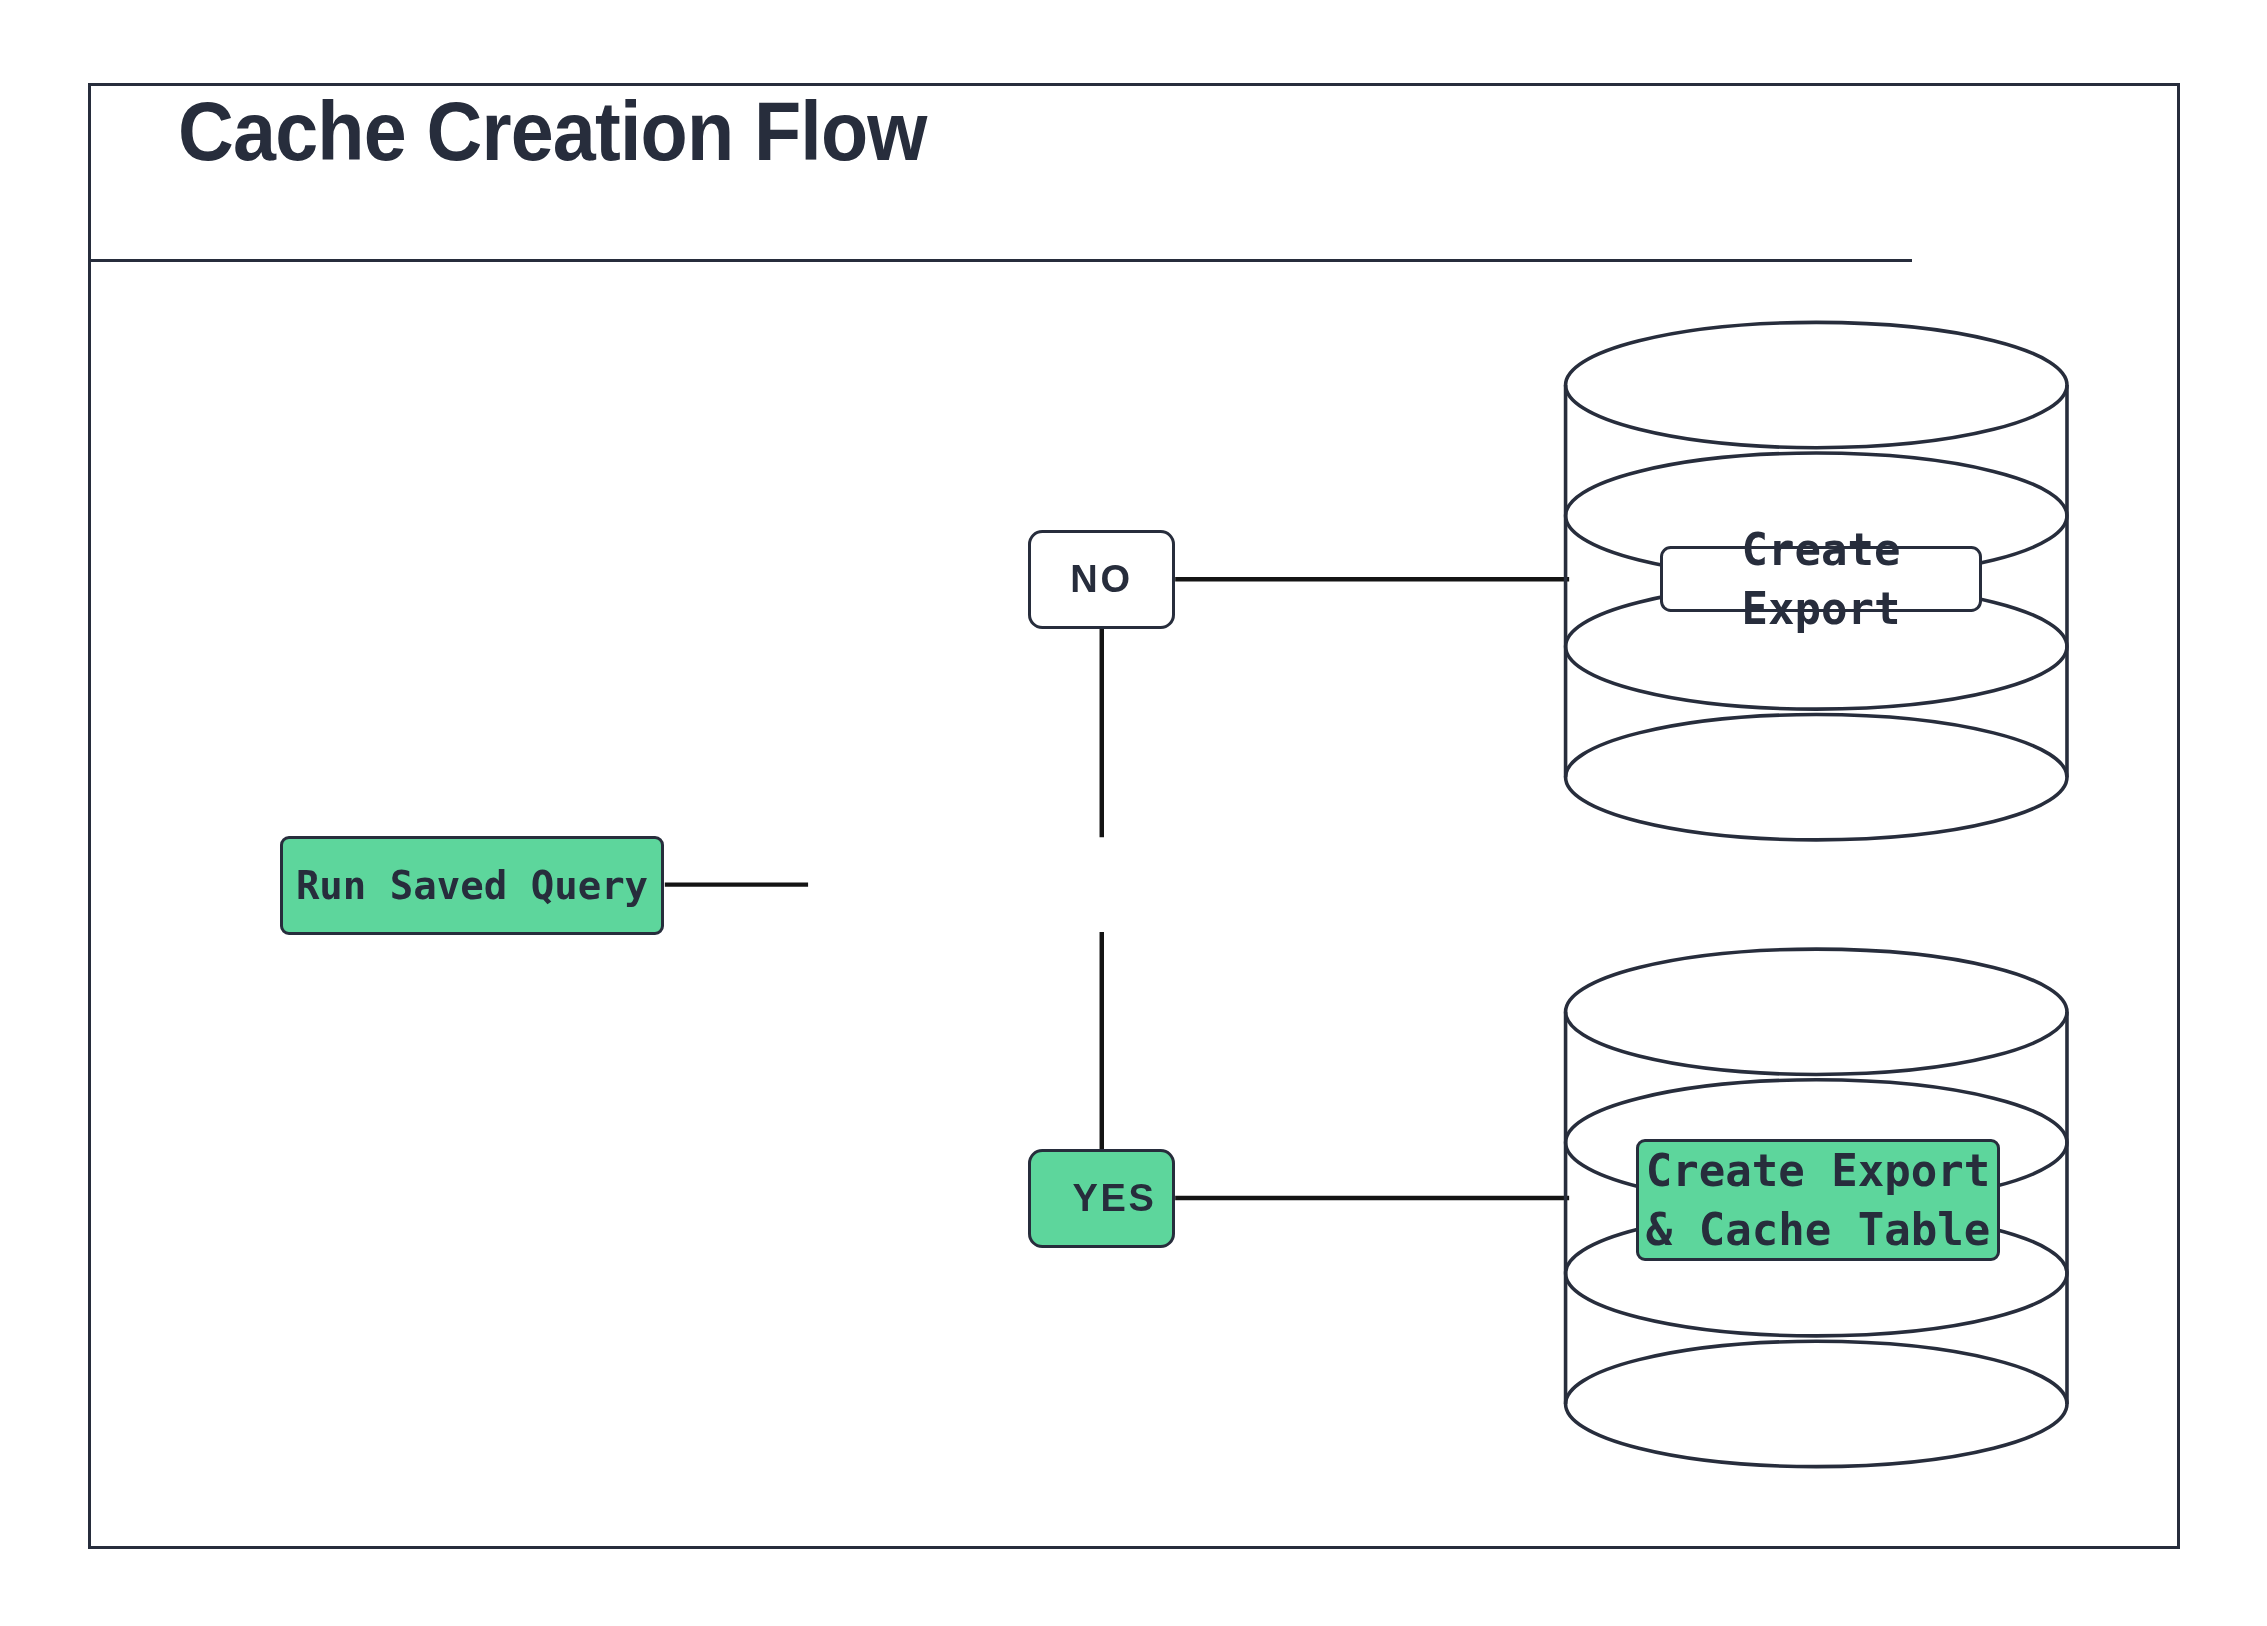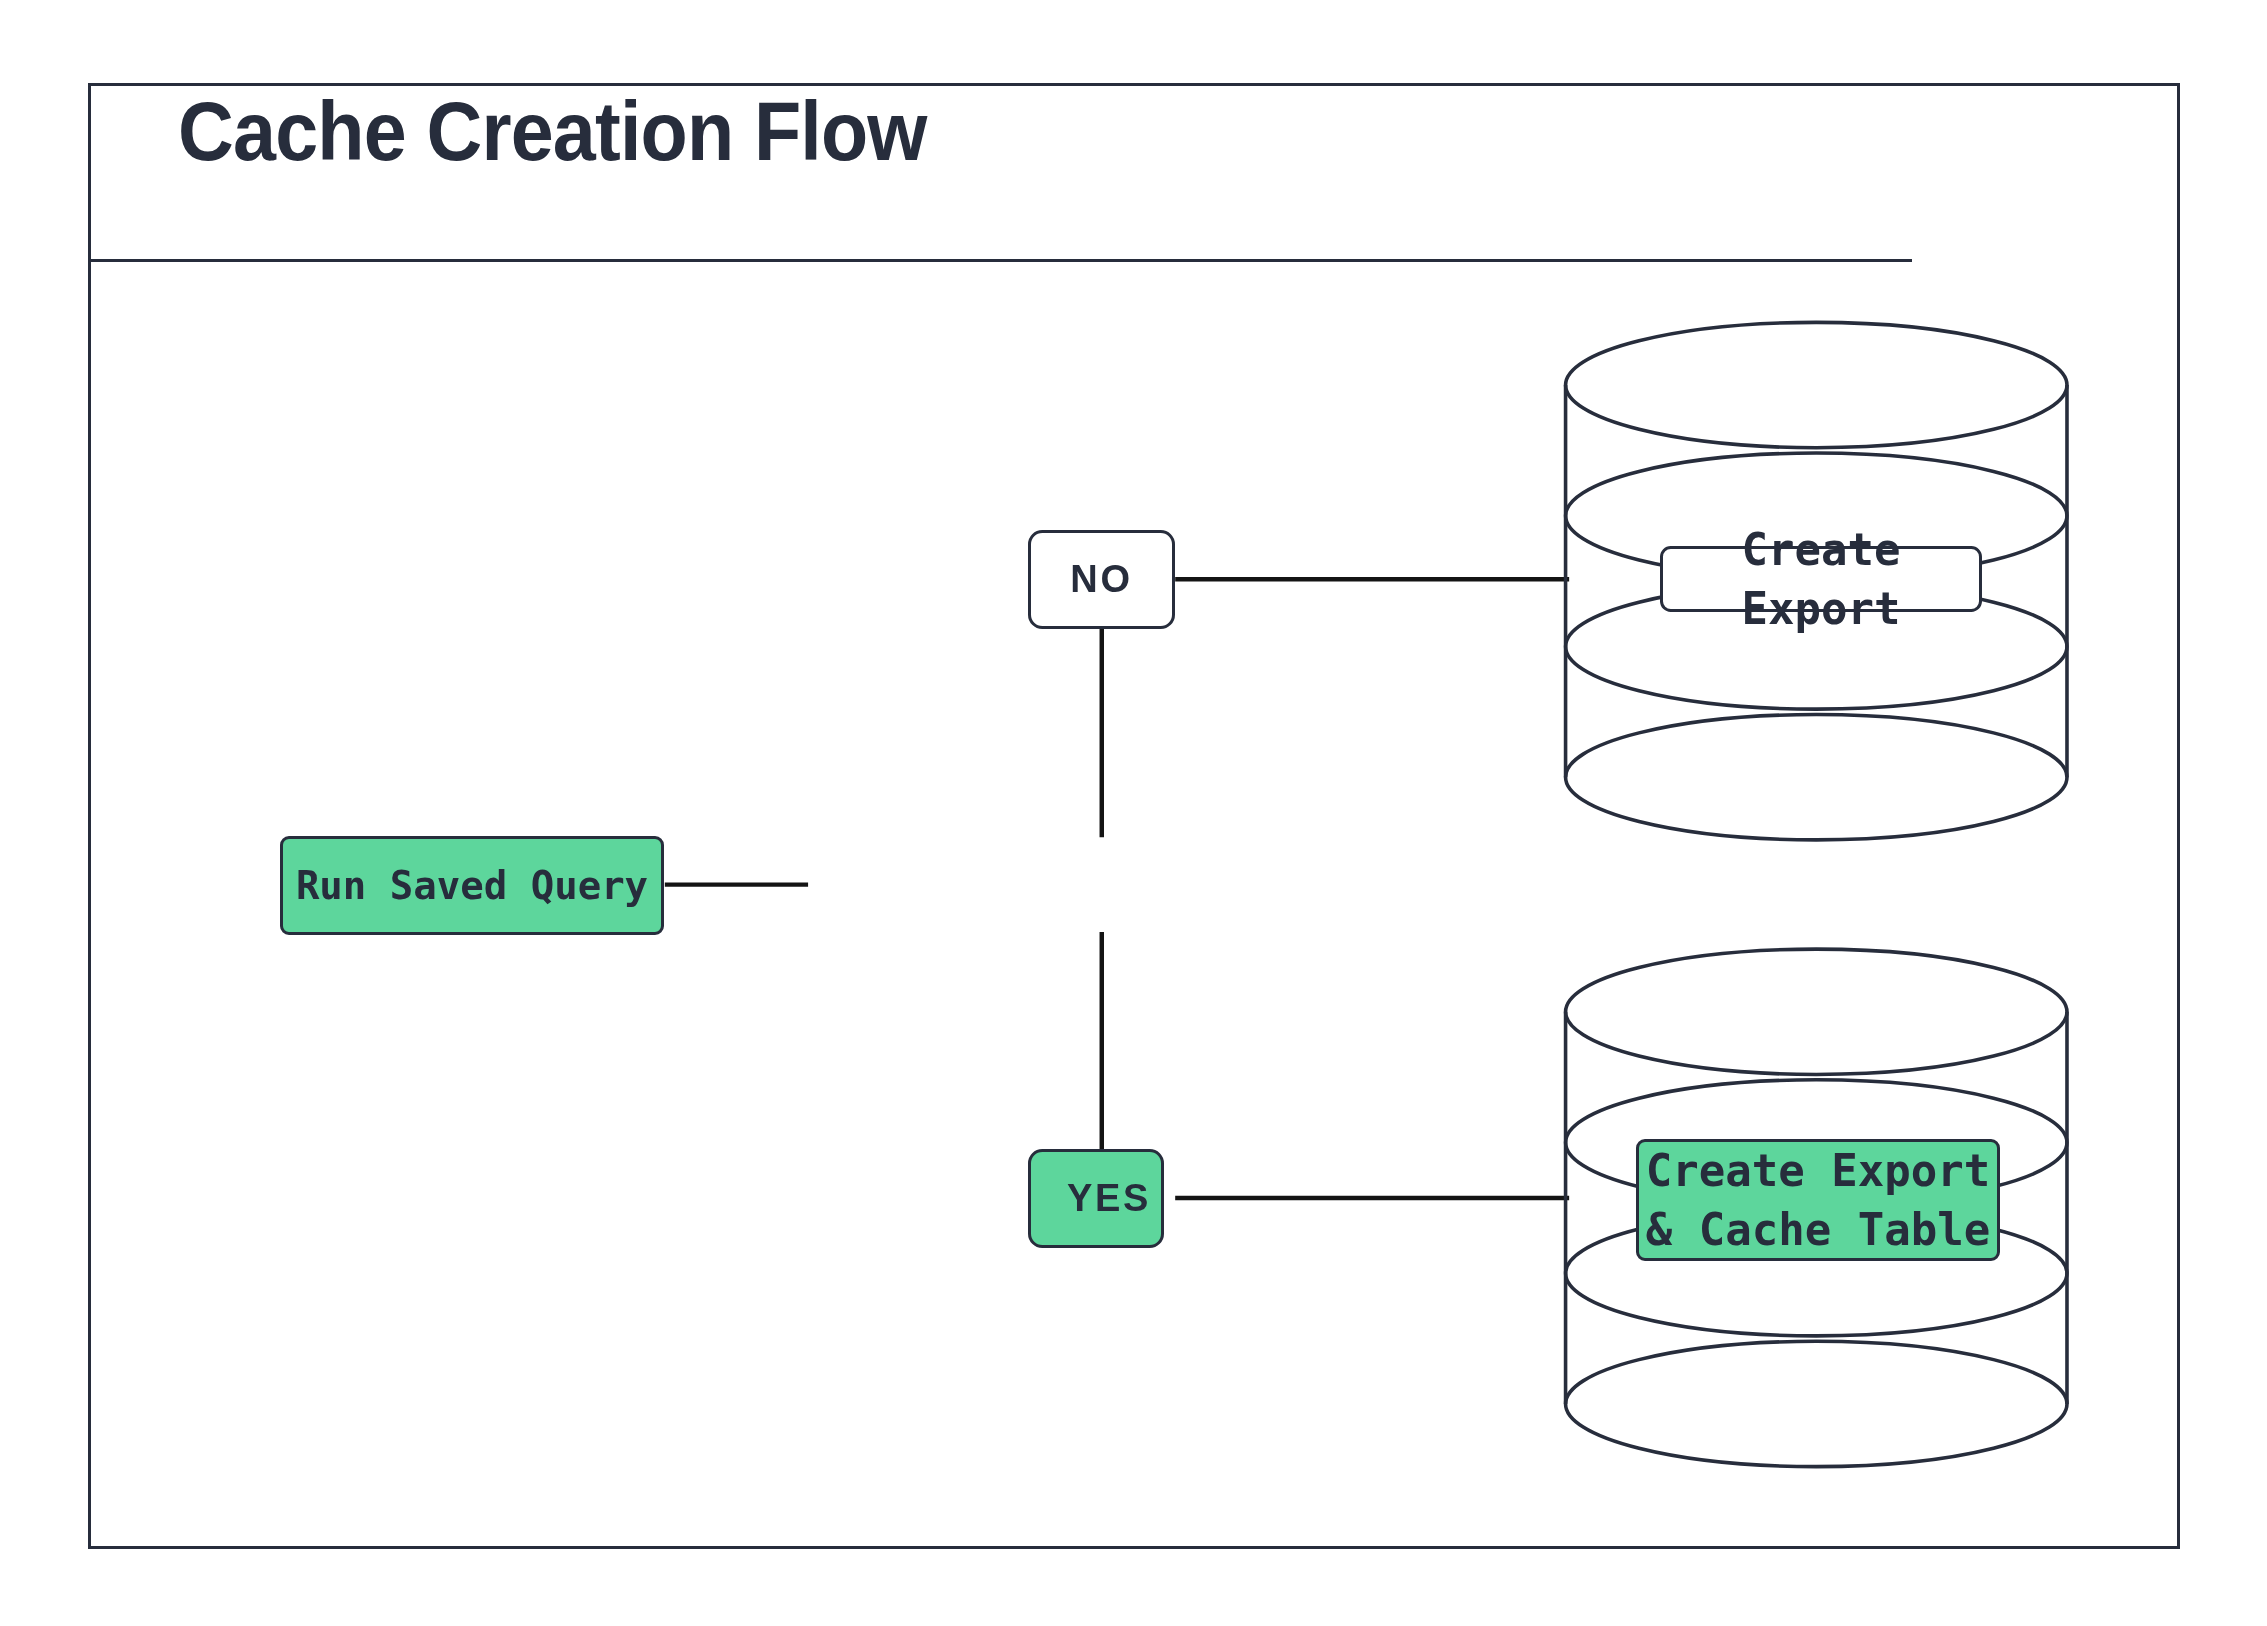--- a/index.html
+++ b/index.html
@@ -85,21 +85,21 @@
     font-weight: 700;
     letter-spacing: 2.7px;
     border: 3.6px solid #272D3C;
     border-radius: 14.3px;
   }
   .node-no {
     left: 1028px; top: 530px; width: 147px; height: 99px;
     background: #ffffff;
   }
   .node-yes {
-    left: 1028px; top: 1149px; width: 136px; height: 99px;
+    left: 1028px; top: 1149px; width: 147px; height: 99px;
     background: #5DD69C;
     padding-left: 26px;
   }
   .node-db-label {
     font-size: 44px;
     font-weight: 700;
     line-height: 1.35;
     white-space: pre-line;
   }
   .db-label-top {

